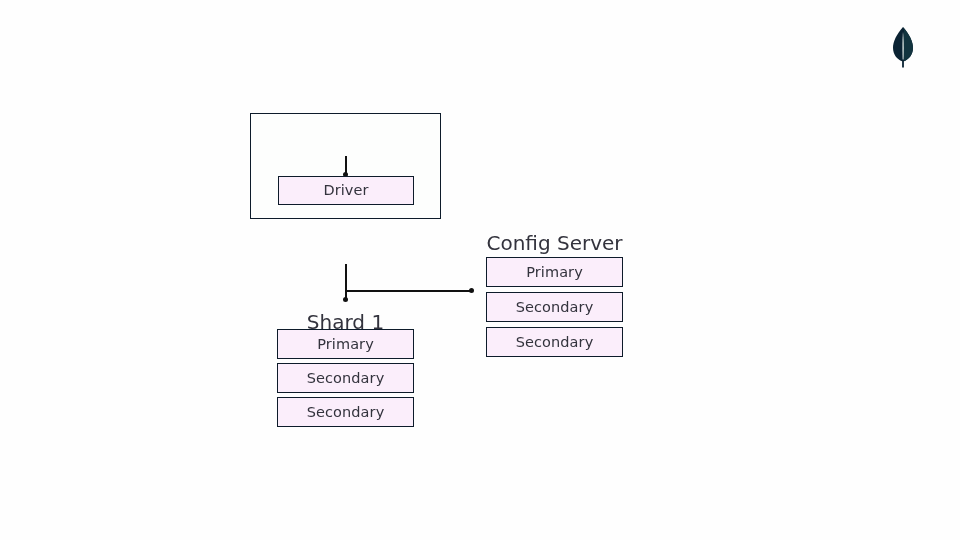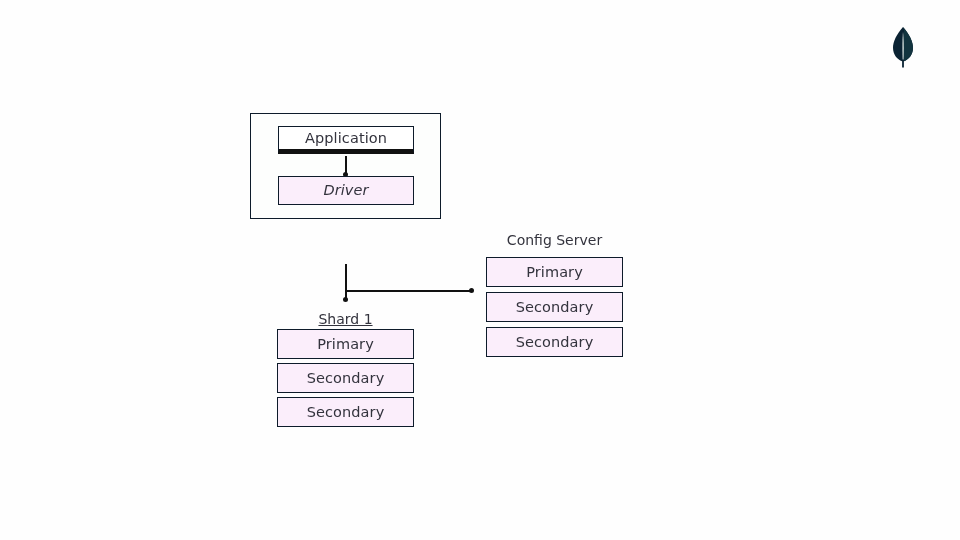--- a/index.html
+++ b/index.html
@@ -58,21 +58,21 @@
     position: absolute;
     box-sizing: border-box;
     border: 1.6px solid #0d1b2a;
     background: #fdfefd;
   }
 
   
   .caption {
     position: absolute;
     color: #33333d;
-    font-size: 14px;
+    font-size: 20px;
     line-height: 1;
     white-space: nowrap;
     text-align: center;
   }
 
   
   .conn-v {
     position: absolute;
     width: 1.7px;
     background: #111111;
@@ -98,28 +98,25 @@
   <div class="brand-logo">
     <svg viewBox="0 0 30 42" width="30" height="42" aria-hidden="true">
       <path d="M15 1 C21.5 8.5 25 15.5 25 21.8 C25 28.6 20.8 33.6 15.9 35.2 L15.9 41.4 L14.1 41.4 L14.1 35.2 C9.2 33.6 5 28.6 5 21.8 C5 15.5 8.5 8.5 15 1 Z" fill="#0b2333"></path>
       <path d="M15 1 C21.5 8.5 25 15.5 25 21.8 C25 28.6 20.8 33.6 15.9 35.2 L15.9 3.6 Z" fill="#12343f"></path>
       <path d="M15 6 C15.9 12 16.1 22 15.6 33.6 L14.6 33.6 C14.2 22 14.3 12 15 6 Z" fill="#e7f2ee" opacity="0.85"></path>
     </svg>
   </div>
 
   <div class="group-box" style="left:250px; top:113px; width:191px; height:106px;"></div>
 
-  <div class="node plain" style="left:278px; top:126px; width:136px; height:28px;">
-    <span>Application</span>
-  </div>
 
   <div class="conn-v" style="left:345px; top:156px; height:19px;"></div>
   <div class="conn-dot" style="left:343px; top:172px;"></div>
 
-  <div class="node" style="left:278px; top:176px; width:136px; height:29px;font-style:italic;">
+  <div class="node" style="left:278px; top:176px; width:136px; height:29px;">
     <span>Driver</span>
   </div>
 
 
   <div class="conn-v" style="left:345px; top:264px; height:36px;"></div>
   <div class="conn-h" style="left:345px; top:290px; width:128px;"></div>
   <div class="conn-dot" style="left:343px; top:297px;"></div>
   <div class="conn-dot" style="left:469px; top:288px;"></div>
 
   <div class="caption" style="left:486px; top:233px; width:137px;">Config Server</div>

